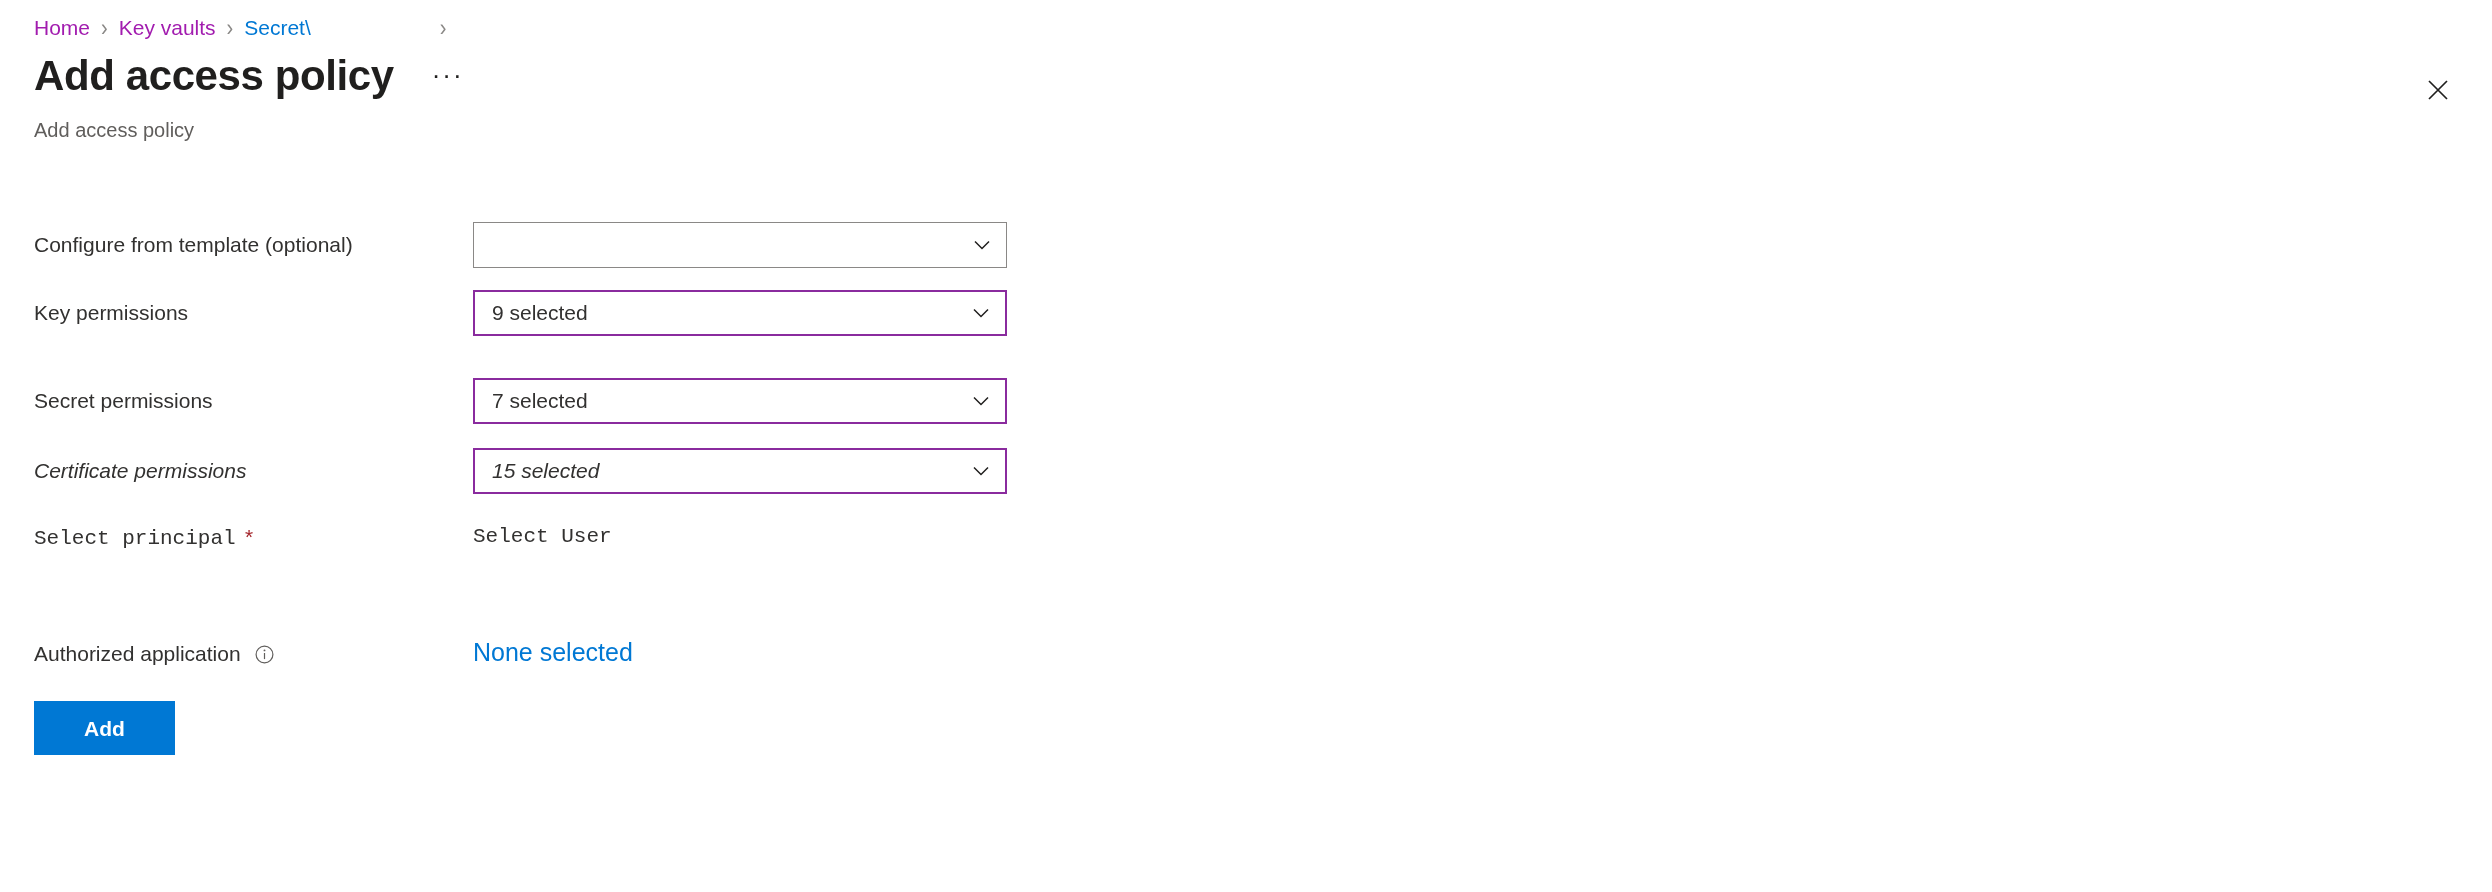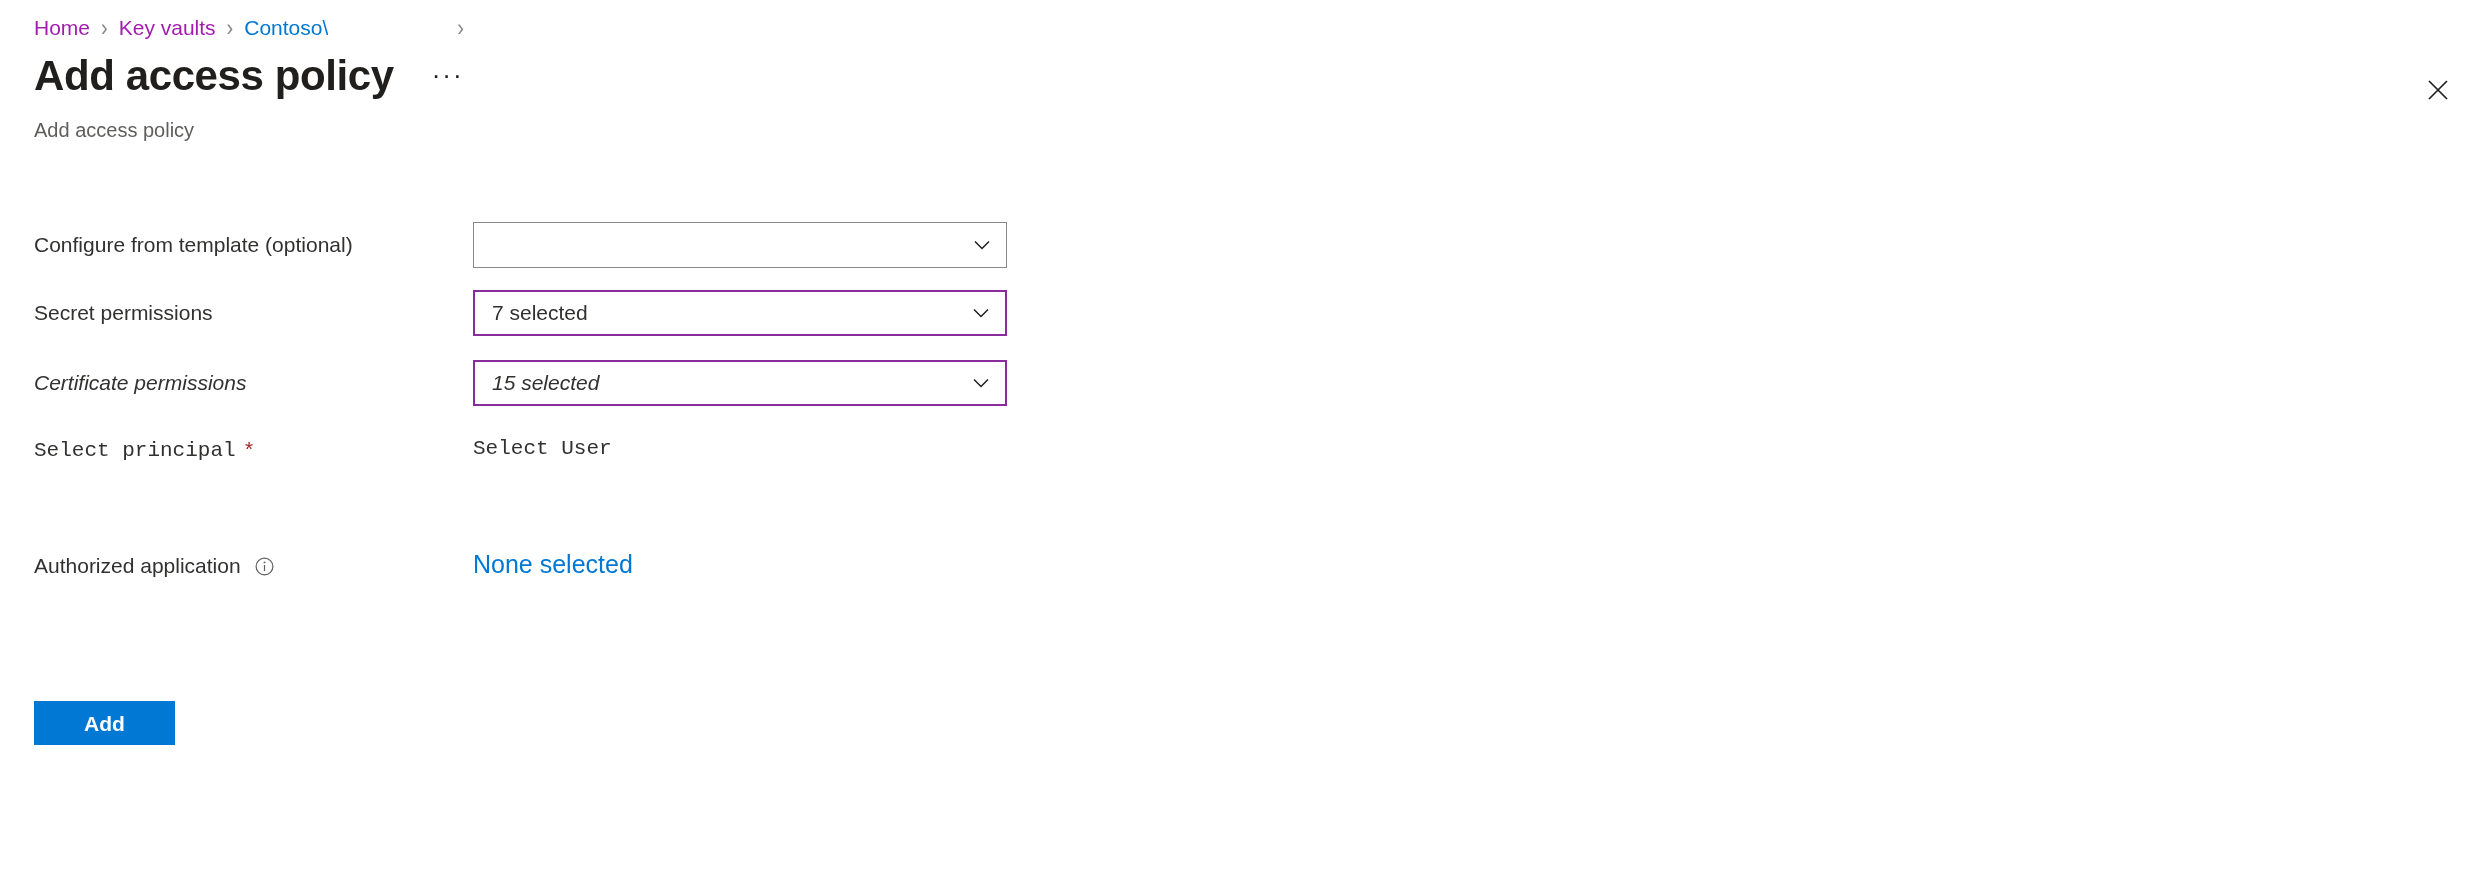--- a/index.html
+++ b/index.html
@@ -209,21 +209,21 @@
     cursor: pointer;
     text-decoration: none;
   }
 
   
   .primary-btn {
     position: absolute;
     left: 34px;
     top: 701px;
     min-width: 141px;
-    height: 44px;
+    height: 54px;
     background: #0078d4;
     color: #ffffff;
     border: none;
     font-family: "Liberation Sans", sans-serif;
     font-size: 21px;
     font-weight: 700;
     cursor: pointer;
     padding: 0 18px;
     line-height: 45px;
   }
@@ -231,21 +231,21 @@
 </head>
 <body>
 
 <div class="blade">
 
   <nav class="breadcrumb">
     <a class="crumb-link">Home</a>
     <span class="crumb-sep">›</span>
     <a class="crumb-link">Key vaults</a>
     <span class="crumb-sep">›</span>
-    <span class="crumb-current">Contoso\</span>
+    <span class="crumb-current">Secret\</span>
     <span class="crumb-sep-trail">›</span>
   </nav>
 
   <div class="title-row">
     <h1 class="page-title">Add access policy</h1>
     <span class="ellipsis-btn">···</span>
   </div>
   <div class="subtitle">Add access policy</div>
 
   <div class="close-btn">
@@ -265,20 +265,33 @@
       <div class="control dropdown">
         <span class="dropdown-value"></span>
         <span class="chev">
           <svg width="22" height="22" viewBox="0 0 22 22" aria-hidden="true">
             <path d="M4 7.5 L11 14.5 L18 7.5" stroke="#201f1e" stroke-width="1.5" fill="none"></path>
           </svg>
         </span>
       </div>
     </div>
 
+    <div class="form-row" style="height:88px;">
+      <div class="row-label">
+        <span>Key permissions</span>
+      </div>
+      <div class="control dropdown accent">
+        <span class="dropdown-value">9 selected</span>
+        <span class="chev">
+          <svg width="22" height="22" viewBox="0 0 22 22" aria-hidden="true">
+            <path d="M4 7.5 L11 14.5 L18 7.5" stroke="#201f1e" stroke-width="1.5" fill="none"></path>
+          </svg>
+        </span>
+      </div>
+    </div>
 
     <div class="form-row" style="height:70px;">
       <div class="row-label">
         <span>Secret permissions</span>
       </div>
       <div class="control dropdown accent">
         <span class="dropdown-value">7 selected</span>
         <span class="chev">
           <svg width="22" height="22" viewBox="0 0 22 22" aria-hidden="true">
             <path d="M4 7.5 L11 14.5 L18 7.5" stroke="#201f1e" stroke-width="1.5" fill="none"></path>

